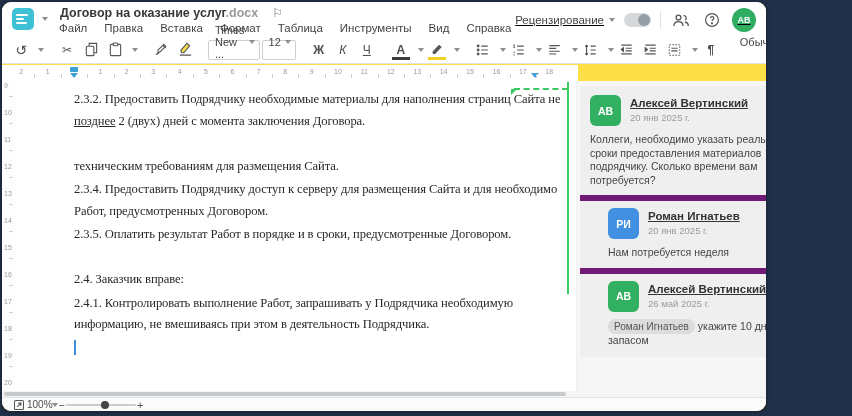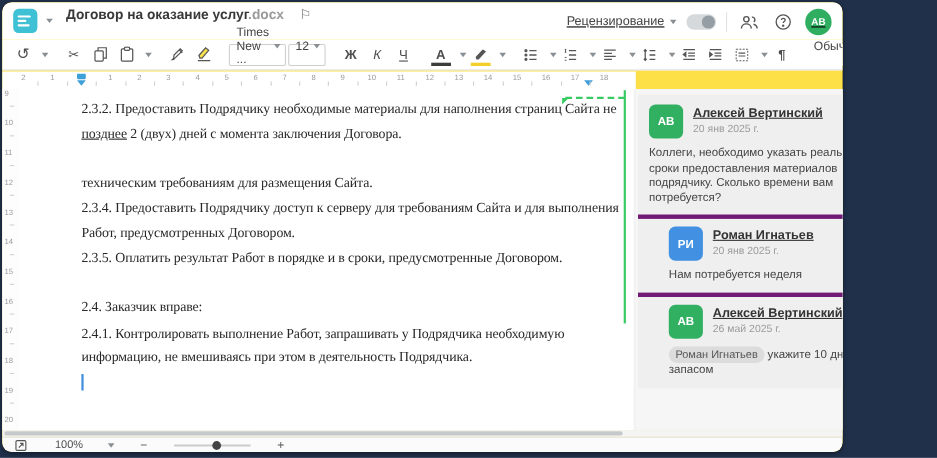--- a/index.html
+++ b/index.html
@@ -64,21 +64,21 @@
   .run-u{text-decoration:underline;}
   .run-ins{color:#4a7fc1;text-decoration:underline;}
   .cursor{display:inline-block;width:2px;height:15px;background:#3e8edd;vertical-align:-3px;}
   .connector{position:absolute;left:512px;top:7px;width:54px;border-top:2px dashed #38cb63;}
   .connector:before{content:"";position:absolute;left:-3px;top:-1px;border-top:6px solid #38cb63;border-right:6px solid transparent;}
   .green-line{position:absolute;left:565px;top:1px;width:2px;height:212px;background:#38cb63;}
   
   .comments-panel{position:absolute;left:576px;top:0;width:246px;height:100%;background:#f6f6f6;}
   .thread-card{position:absolute;left:2px;top:5px;width:234px;background:#efefef;box-sizing:border-box;padding:2px 0;}
   .comment{padding:7px 10px 8px 10px;}
-  .comment + .comment{border-top:4px solid #701a75;}
+  .comment + .comment{border-top:6px solid #701a75;}
   .c-head{display:flex;gap:9px;align-items:flex-start;}
   .c-avatar{width:31px;height:31px;border-radius:6px;color:#fff;font-size:10.5px;font-weight:bold;
     display:flex;align-items:center;justify-content:center;position:relative;flex:none;}
   .c-avatar:after{content:"";position:absolute;left:2px;bottom:-4px;border-top:5px solid inherit;
     border-left:0 solid transparent;border-right:6px solid transparent;border-top-color:inherit;}
   .c-name{font-size:11.5px;font-weight:bold;color:#333;padding-top:2px;text-decoration:underline;}
   .c-date{font-size:9.5px;color:#9b9b9b;margin-top:3px;}
   .c-body{font-size:10.5px;color:#454545;line-height:13.5px;margin-top:7px;}
   .comment.reply{padding-left:28px;}
   .pill{display:inline-block;background:#dcdcdc;border-radius:8px;padding:0 6px;font-size:10px;color:#555;line-height:15px;}
@@ -88,40 +88,50 @@
     display:flex;flex-direction:column;align-items:center;padding-top:9px;gap:24px;box-sizing:border-box;}
   .rail .icon-btn{color:#666;}
   .spell{font-size:11px;font-weight:bold;color:#666;line-height:9px;text-align:center;}
   .spell .wave{display:block;font-size:8px;letter-spacing:-1px;line-height:5px;color:#666;}
   
   .hscroll{position:absolute;left:0;top:389px;width:822px;height:6px;background:#f4f4f4;}
   .hscroll .thumb{position:absolute;left:2px;top:1px;width:562px;height:4px;border-radius:2px;background:#c6c9cc;}
   .statusbar{position:absolute;left:0;top:395px;width:100%;height:14px;background:#fbfbfb;border-top:1px solid #e3e3e3;
     display:flex;align-items:center;justify-content:space-between;padding:0 10px;box-sizing:border-box;font-size:10px;color:#4e4e4e;}
   .sb-left{display:flex;gap:22px;align-items:center;}
-  .sb-right{display:flex;gap:24px;align-items:center;}
+  .sb-right{display:flex;gap:1px;align-items:center;}
   .zoom-track{position:relative;width:70px;height:2px;background:#cccccc;border-radius:1px;}
   .zoom-thumb{position:absolute;left:50%;top:-3px;width:8px;height:8px;border-radius:50%;background:#444;}
   .sb-sign{font-size:11px;color:#555;}
 </style>
 </head>
 <body>
 
 <div class="window">
 
   <div class="header">
     <div class="logo">
         <i></i>
         <i></i>
         <i></i>
       </div>
     <span class="caret logo-caret"></span>
     <div class="title-row">
       <span>Договор на оказание услуг</span><span class="ext">.docx</span><span class="flag">⚐</span>
     </div>
+    <div class="menubar" id="menubar">
+        <span>Файл</span>
+        <span>Правка</span>
+        <span>Вставка</span>
+        <span>Формат</span>
+        <span>Таблица</span>
+        <span>Инструменты</span>
+        <span>Вид</span>
+        <span>Справка</span>
+      </div>
     <div class="header-right">
       <span class="review-label">Рецензирование</span>
       <span class="caret" style="margin-left:-4px"></span>
       <div class="toggle">
           <div class="knob"></div>
         </div>
       <div class="vdiv"></div>
       <div class="icon-btn">
         <svg width="18" height="15" viewBox="0 0 18 15" fill="none" stroke="#555" stroke-width="1.3">
           <circle cx="6.5" cy="4.5" r="2.4"></circle>
@@ -337,21 +347,21 @@
         <div class="num" style="top: 271px;">19</div>
         <div class="tick" style="top: 284.5px;"></div>
         <div class="num" style="top: 298px;">20</div>
         <div class="tick" style="top: 311.5px;"></div>
       </div>
 
     <div class="page">
       <div class="doc-text" id="docText">
           <p><span>2.3.2. Предоставить Подрядчику необходимые материалы для наполнения страниц Сайта не</span><br><span class="run-u">позднее</span><span> 2 (двух) дней с момента заключения Договора.</span></p>
           <p><br><span>техническим требованиям для размещения Сайта.</span></p>
-          <p><span>2.3.4. Предоставить Подрядчику доступ к серверу для требованиям Сайта и для выполнения</span><br><span>Работ, предусмотренных Договором.</span></p>
+          <p><span>2.3.4. Предоставить Подрядчику доступ к серверу для размещения Сайта и для необходимо</span><br><span>Работ, предусмотренных Договором.</span></p>
           <p><span>2.3.5. Оплатить результат Работ в порядке и в сроки, предусмотренные Договором.</span></p>
           <div class="spacer"></div>
           <p><span>2.4. Заказчик вправе:</span></p>
           <p><span>2.4.1. Контролировать выполнение Работ, запрашивать у Подрядчика необходимую</span><br><span>информацию, не вмешиваясь при этом в деятельность Подрядчика.</span></p>
           <p><span class="cursor"></span></p>
         </div>
     </div>
 
     <div class="connector"></div>
     <div class="green-line"></div>

